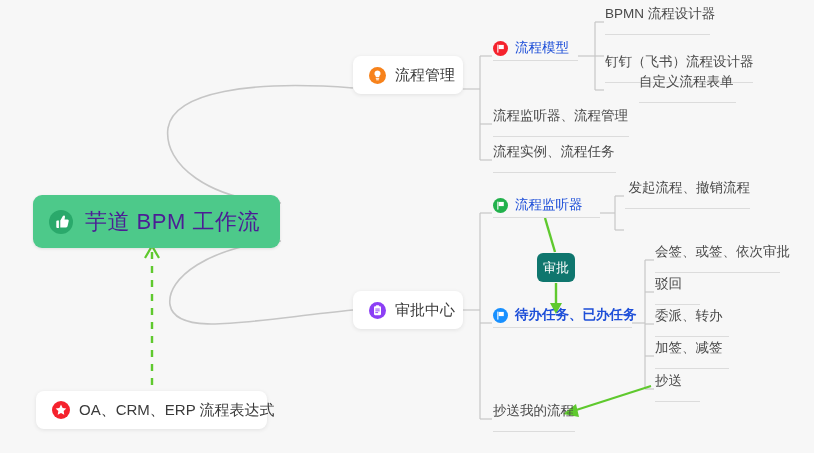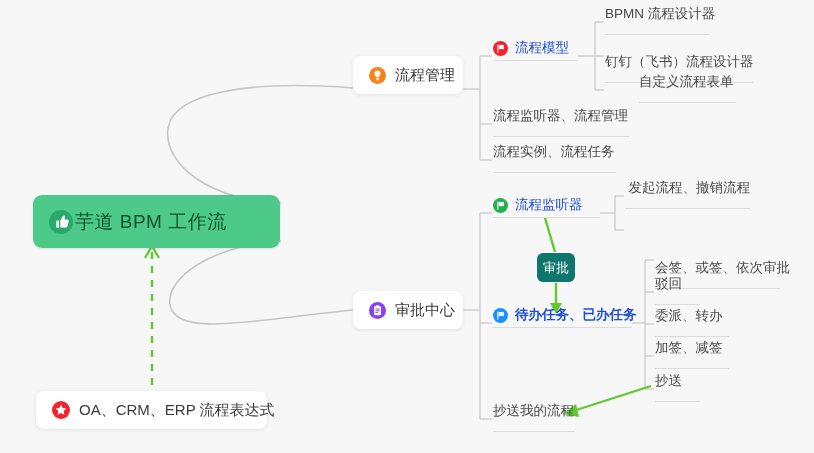--- a/index.html
+++ b/index.html
@@ -37,24 +37,24 @@
     height: 53px;
     background: #4dc98a;
     border-radius: 9px;
     display: flex;
     align-items: center;
     padding-left: 16px;
     box-sizing: border-box;
     box-shadow: 0 1px 3px rgba(0,0,0,0.10);
   }
   .root-label {
-    color: #14532d;
-    font-size: 19px;
+    color: #4c1d95;
+    font-size: 22px;
     letter-spacing: 0.5px;
-    margin-left: 2px;
+    margin-left: 12px;
     white-space: nowrap;
   }
 
   
   .card-node {
     position: absolute;
     background: #ffffff;
     border-radius: 8px;
     display: flex;
     align-items: center;
@@ -273,21 +273,21 @@
 
   <div class="leaf-node" style="left:493px; top:403px; width:82px;">
     <span>抄送我的流程</span>
   </div>
 
   <div class="leaf-node" style="left:625px; top:180px; width:125px;text-align:right;">
     <span>发起流程、撤销流程</span>
   </div>
 
 
-  <div class="leaf-node" style="left:655px; top:260px; width:125px;">
+  <div class="leaf-node" style="left:655px; top:244px; width:125px;">
     <span>会签、或签、依次审批</span>
   </div>
 
   <div class="leaf-node" style="left:655px; top:276px; width:45px;">
     <span>驳回</span>
   </div>
 
   <div class="leaf-node" style="left:655px; top:308px; width:74px;">
     <span>委派、转办</span>
   </div>

